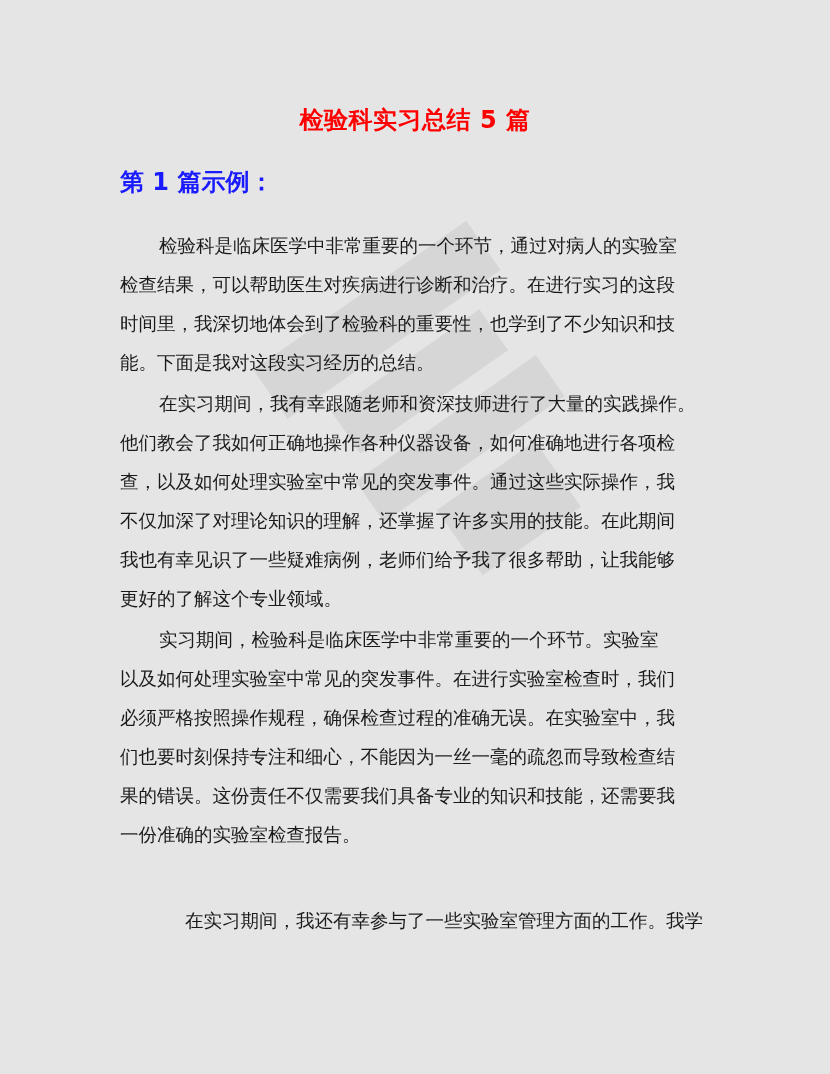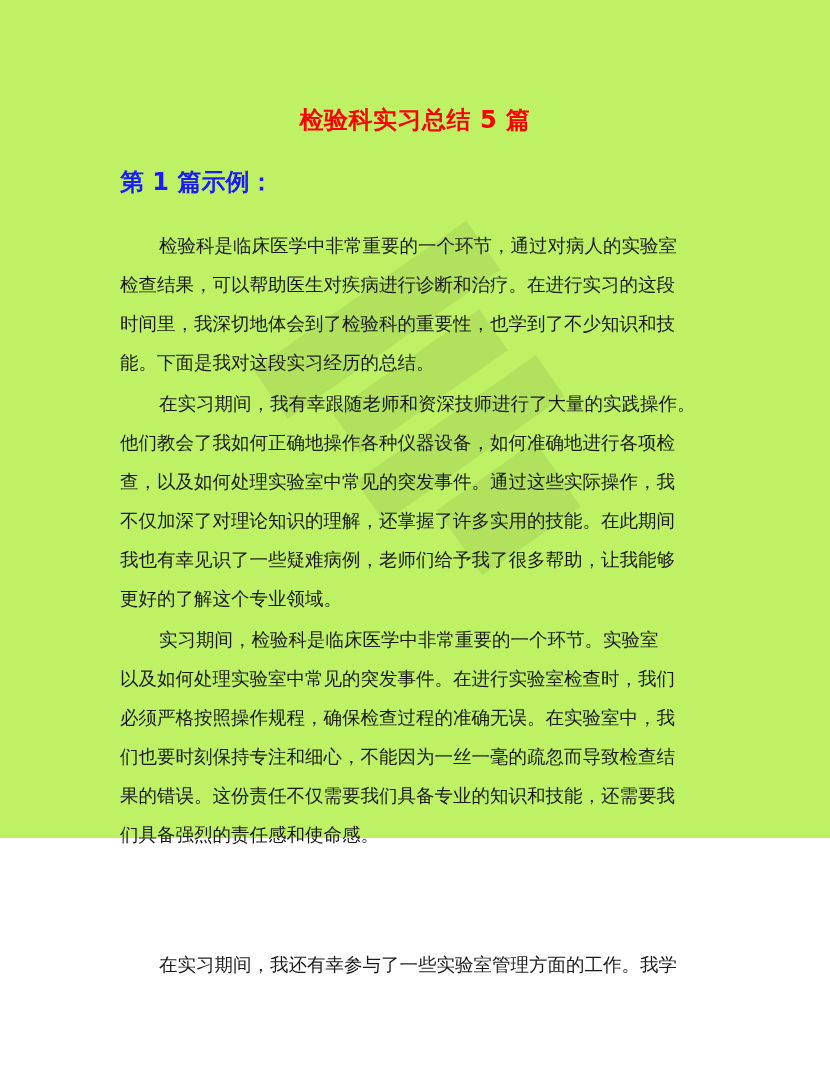--- a/index.html
+++ b/index.html
@@ -11,22 +11,22 @@
       width: 830px;
       height: 1074px;
       position: relative;
       overflow: hidden;
       font-family: "DejaVu Sans", "Liberation Sans", sans-serif;
     }
     .page {
       position: absolute;
       left: 0; top: 0;
       width: 830px;
-      height: 838px;
-      background: #bef264;
+      height: 1074px;
+      background: #e5e5e5;
     }
     .watermark {
       position: absolute;
       left: 290px;
       top: 230px;
       width: 300px;
       height: 360px;
       opacity: 0.06;
       pointer-events: none;
       transform: rotate(-35deg);
@@ -101,20 +101,20 @@
     <span class="line">时间里，我深切地体会到了检验科的重要性，也学到了不少知识和技</span>
     <span class="line">能。下面是我对这段实习经历的总结。</span>
   </div>
 
   <div class="para" style="top:620px;">
     <span class="line indent">实习期间，检验科是临床医学中非常重要的一个环节。实验室</span>
     <span class="line">以及如何处理实验室中常见的突发事件。在进行实验室检查时，我们</span>
     <span class="line">必须严格按照操作规程，确保检查过程的准确无误。在实验室中，我</span>
     <span class="line">们也要时刻保持专注和细心，不能因为一丝一毫的疏忽而导致检查结</span>
     <span class="line">果的错误。这份责任不仅需要我们具备专业的知识和技能，还需要我</span>
-    <span class="line">们具备强烈的责任感和使命感。</span>
+    <span class="line">一份准确的实验室检查报告。</span>
   </div>
 
-  <div class="para" style="top:945px;">
+  <div class="para" style="top:901px;margin-left:26px;">
     <span class="line indent">在实习期间，我还有幸参与了一些实验室管理方面的工作。我学</span>
   </div>
 
 </div>
 
 </body></html>

